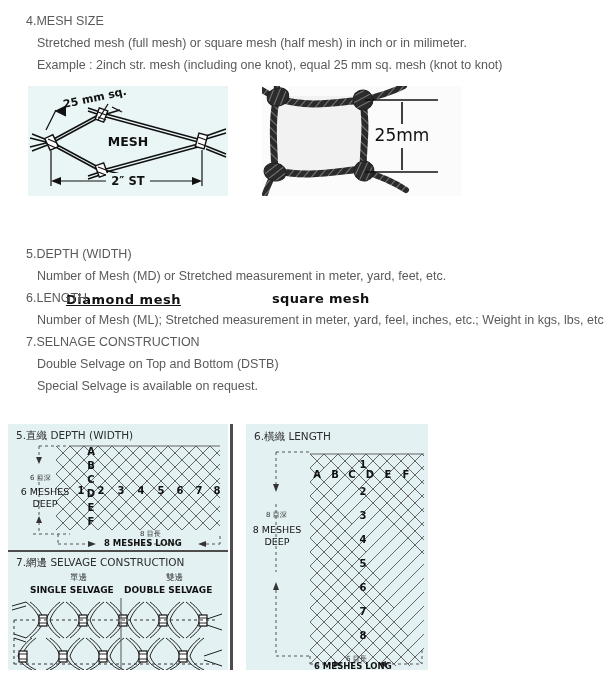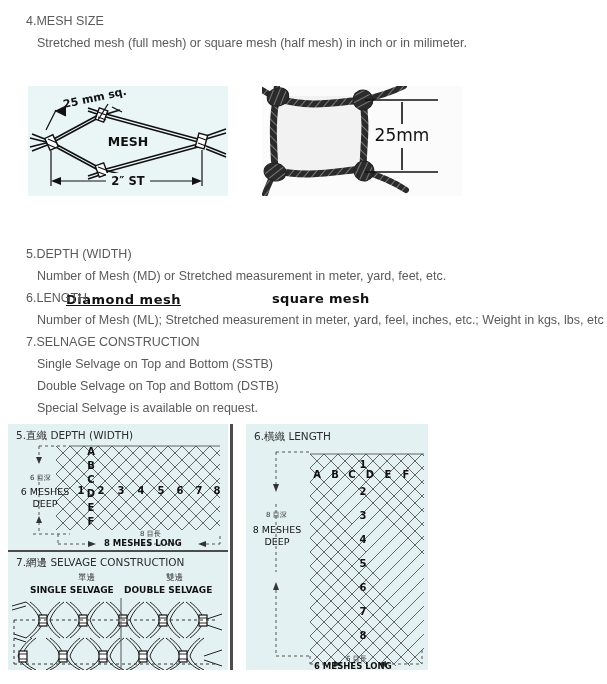--- a/index.html
+++ b/index.html
@@ -144,20 +144,21 @@
     font-weight: bold;
     fill: #111;
   }
 </style>
 </head>
 <body>
 
 <div class="spec-section" id="sec-mesh-size" style="top:10px;">
   <div class="spec-heading">4.MESH SIZE</div>
   <div class="spec-line">Stretched mesh (full mesh) or square mesh (half mesh) in inch or in milimeter.</div>
+  <div class="spec-line">Example : 2inch str. mesh (including one knot), equal 25 mm sq. mesh (knot to knot)</div>
 </div>
 
 <div id="figure-row">
 
   <div id="diamond-figure">
     <svg width="200" height="110" viewBox="0 0 200 110">
       <g stroke="#111" stroke-width="1.6" fill="none">
 
         <path d="M22,55 L72,28 M22,58 L72,31"></path>
         <path d="M22,55 L72,82 M22,58 L72,85"></path>
@@ -270,21 +271,20 @@
   <div class="spec-line">Number of Mesh (MD) or Stretched measurement in meter, yard, feet, etc.</div>
 </div>
 
 <div class="spec-section" id="sec-length" style="top:287px;">
   <div class="spec-heading">6.LENGTH</div>
   <div class="spec-line">Number of Mesh (ML); Stretched measurement in meter, yard, feel, inches, etc.; Weight in kgs, lbs, etc</div>
 </div>
 
 <div class="spec-section" id="sec-selnage" style="top:331px;">
   <div class="spec-heading">7.SELNAGE CONSTRUCTION</div>
-  <div class="spec-line">Single Selvage on Top and Bottom (SSTB)</div>
   <div class="spec-line">Double Selvage on Top and Bottom (DSTB)</div>
   <div class="spec-line">Special Selvage is available on request.</div>
 </div>
 
 <div id="panels">
 
   <div class="panel" id="panel-depth">
     <div class="panel-title" style="left:8px; top:5px;">
       <span class="cjk">5.</span><span class="cjk">直織</span>&nbsp;<span>DEPTH (WIDTH)</span>
     </div>
@@ -346,21 +346,21 @@
     <div class="lbl-mesh" style="left:96px; top:114px;">8 MESHES LONG</div>
 
     <div class="panel-sep"></div>
   </div>
 
   <div class="panel" id="panel-selvage">
     <div class="panel-title" style="left:8px; top:4px;">
       <span class="cjk">7.</span><span class="cjk">網邊</span>&nbsp;<span>SELVAGE CONSTRUCTION</span>
     </div>
 
-    <div class="selvage-cjk" style="left:62px; top:20px;margin-left:8px;">單邊</div>
+    <div class="selvage-cjk" style="left:62px; top:20px;">單邊</div>
     <div class="selvage-cjk" style="left:158px; top:20px;">雙邊</div>
     <div class="selvage-head" style="left:22px; top:33px;">SINGLE SELVAGE</div>
     <div class="selvage-head" style="left:116px; top:33px;">DOUBLE SELVAGE</div>
 
     <svg width="220" height="72" viewBox="0 0 220 72" style="position:absolute;left:0;top:46px;">
       <g stroke="#222" stroke-width="1" fill="none">
 
         <path d="M18,4 C26,10 30,16 32,22 C30,28 26,34 18,40"></path>
         <path d="M22,4 C30,10 34,16 36,22 C34,28 30,34 22,40"></path>
         <path d="M52,4 C44,10 40,16 38,22 C40,28 44,34 52,40"></path>

